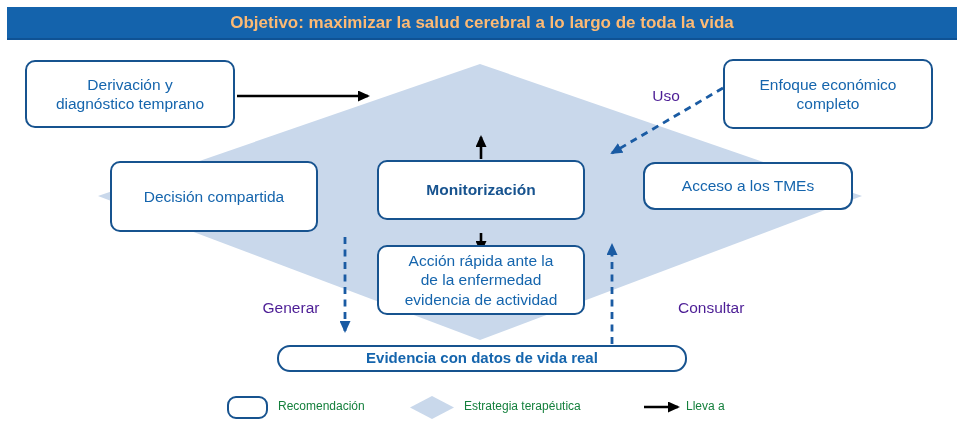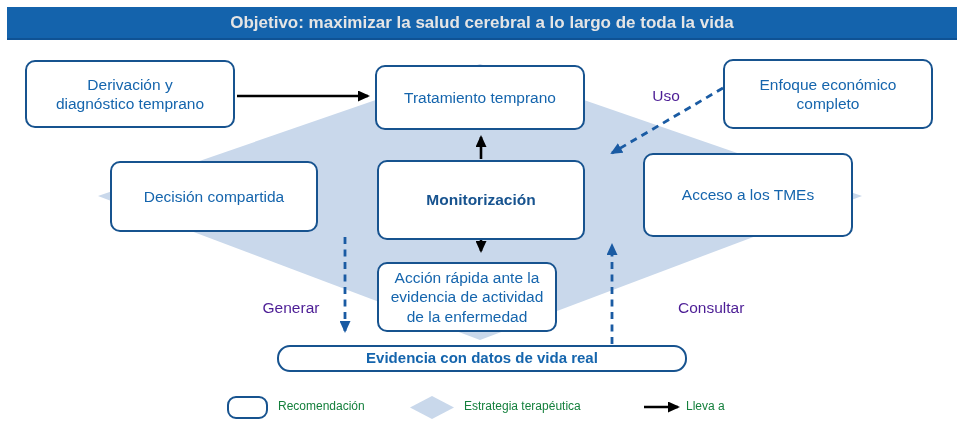--- a/index.html
+++ b/index.html
@@ -11,21 +11,21 @@
     background: #ffffff;
     font-family: "Liberation Sans", sans-serif;
     overflow: hidden;
   }
   .header-bar {
     position: absolute;
     left: 7px; top: 7px;
     width: 950px; height: 33px;
     background: #1463AC;
     border-bottom: 2px solid #0F5294;
-    color: #e5e5e5;
+    color: #fdba74;
     font-size: 17px;
     font-weight: bold;
     display: flex; align-items: center; justify-content: center;
     z-index: 3;
   }
   .svg-layer {
     position: absolute;
     left: 0; top: 0;
     width: 965px; height: 424px;
     z-index: 1;
@@ -43,23 +43,23 @@
     flex-direction: column;
     align-items: center;
     justify-content: center;
     z-index: 2;
   }
   .node .ln { display: block; }
   #b-derivacion     { left: 25px;  top: 60px;  width: 210px; height: 68px; }
   #b-tratamiento    { left: 375px; top: 65px;  width: 210px; height: 65px; }
   #b-enfoque        { left: 723px; top: 59px;  width: 210px; height: 70px; align-items: center; }
   #b-decision       { left: 110px; top: 161px; width: 208px; height: 71px; }
-  #b-monitorizacion { left: 377px; top: 160px; width: 208px; height: 80px; font-weight: bold; color: #17538F; }
-  #b-acceso         { left: 643px; top: 153px; width: 210px; height: 84px; }
-  #b-accion         { left: 377px; top: 262px; width: 180px; height: 70px; align-items: center; }
+  #b-monitorizacion { left: 377px; top: 160px; width: 208px; height: 60px; font-weight: bold; color: #17538F; }
+  #b-acceso         { left: 643px; top: 162px; width: 210px; height: 48px; border-radius: 12px; }
+  #b-accion         { left: 377px; top: 245px; width: 208px; height: 70px; align-items: center; }
   #b-evidencia      { left: 277px; top: 345px; width: 410px; height: 27px; font-weight: bold; border-radius: 13px; font-size: 15px; text-align: center; }
   .flow-label {
     position: absolute;
     color: #4c1d95;
     font-size: 15.5px;
     z-index: 2;
     white-space: nowrap;
   }
   #lbl-uso       { left: 641px; top: 87px;  width: 50px; text-align: center; }
   #lbl-generar   { left: 252px; top: 299px; width: 78px; text-align: center; }
@@ -122,45 +122,42 @@
     <line x1="723" y1="88" x2="612" y2="153" stroke="#1A5BA3" stroke-width="2.8" stroke-dasharray="7 5.5" marker-end="url(#mk-blue)"></line>
     <line x1="345" y1="237" x2="345" y2="331" stroke="#1A5BA3" stroke-width="2.8" stroke-dasharray="7 5.5" marker-end="url(#mk-blue)"></line>
     <line x1="612" y1="344" x2="612" y2="245" stroke="#1A5BA3" stroke-width="2.8" stroke-dasharray="7 5.5" marker-end="url(#mk-blue)"></line>
   </svg>
 
   <div class="node" id="b-derivacion">
     <span class="ln">Derivación y</span>
     <span class="ln">diagnóstico temprano</span>
   </div>
 
-  <div class="node" id="b-tratamiento">
-    <span class="ln">Tratamiento temprano</span>
-  </div>
 
   <div class="node" id="b-enfoque">
     <span class="ln">Enfoque económico</span>
     <span class="ln">completo</span>
   </div>
 
   <div class="node" id="b-decision">
     <span class="ln">Decisión compartida</span>
   </div>
 
   <div class="node" id="b-monitorizacion">
     <span class="ln">Monitorización</span>
   </div>
 
   <div class="node" id="b-acceso">
     <span class="ln">Acceso a los TMEs</span>
   </div>
 
   <div class="node" id="b-accion">
     <span class="ln">Acción rápida ante la</span>
+    <span class="ln">de la enfermedad</span>
     <span class="ln">evidencia de actividad</span>
-    <span class="ln">de la enfermedad</span>
   </div>
 
   <div class="node" id="b-evidencia">
     <span class="ln">Evidencia con datos de vida real</span>
   </div>
 
   <div class="flow-label" id="lbl-uso">Uso</div>
   <div class="flow-label" id="lbl-generar">Generar</div>
   <div class="flow-label" id="lbl-consultar">Consultar</div>
 

